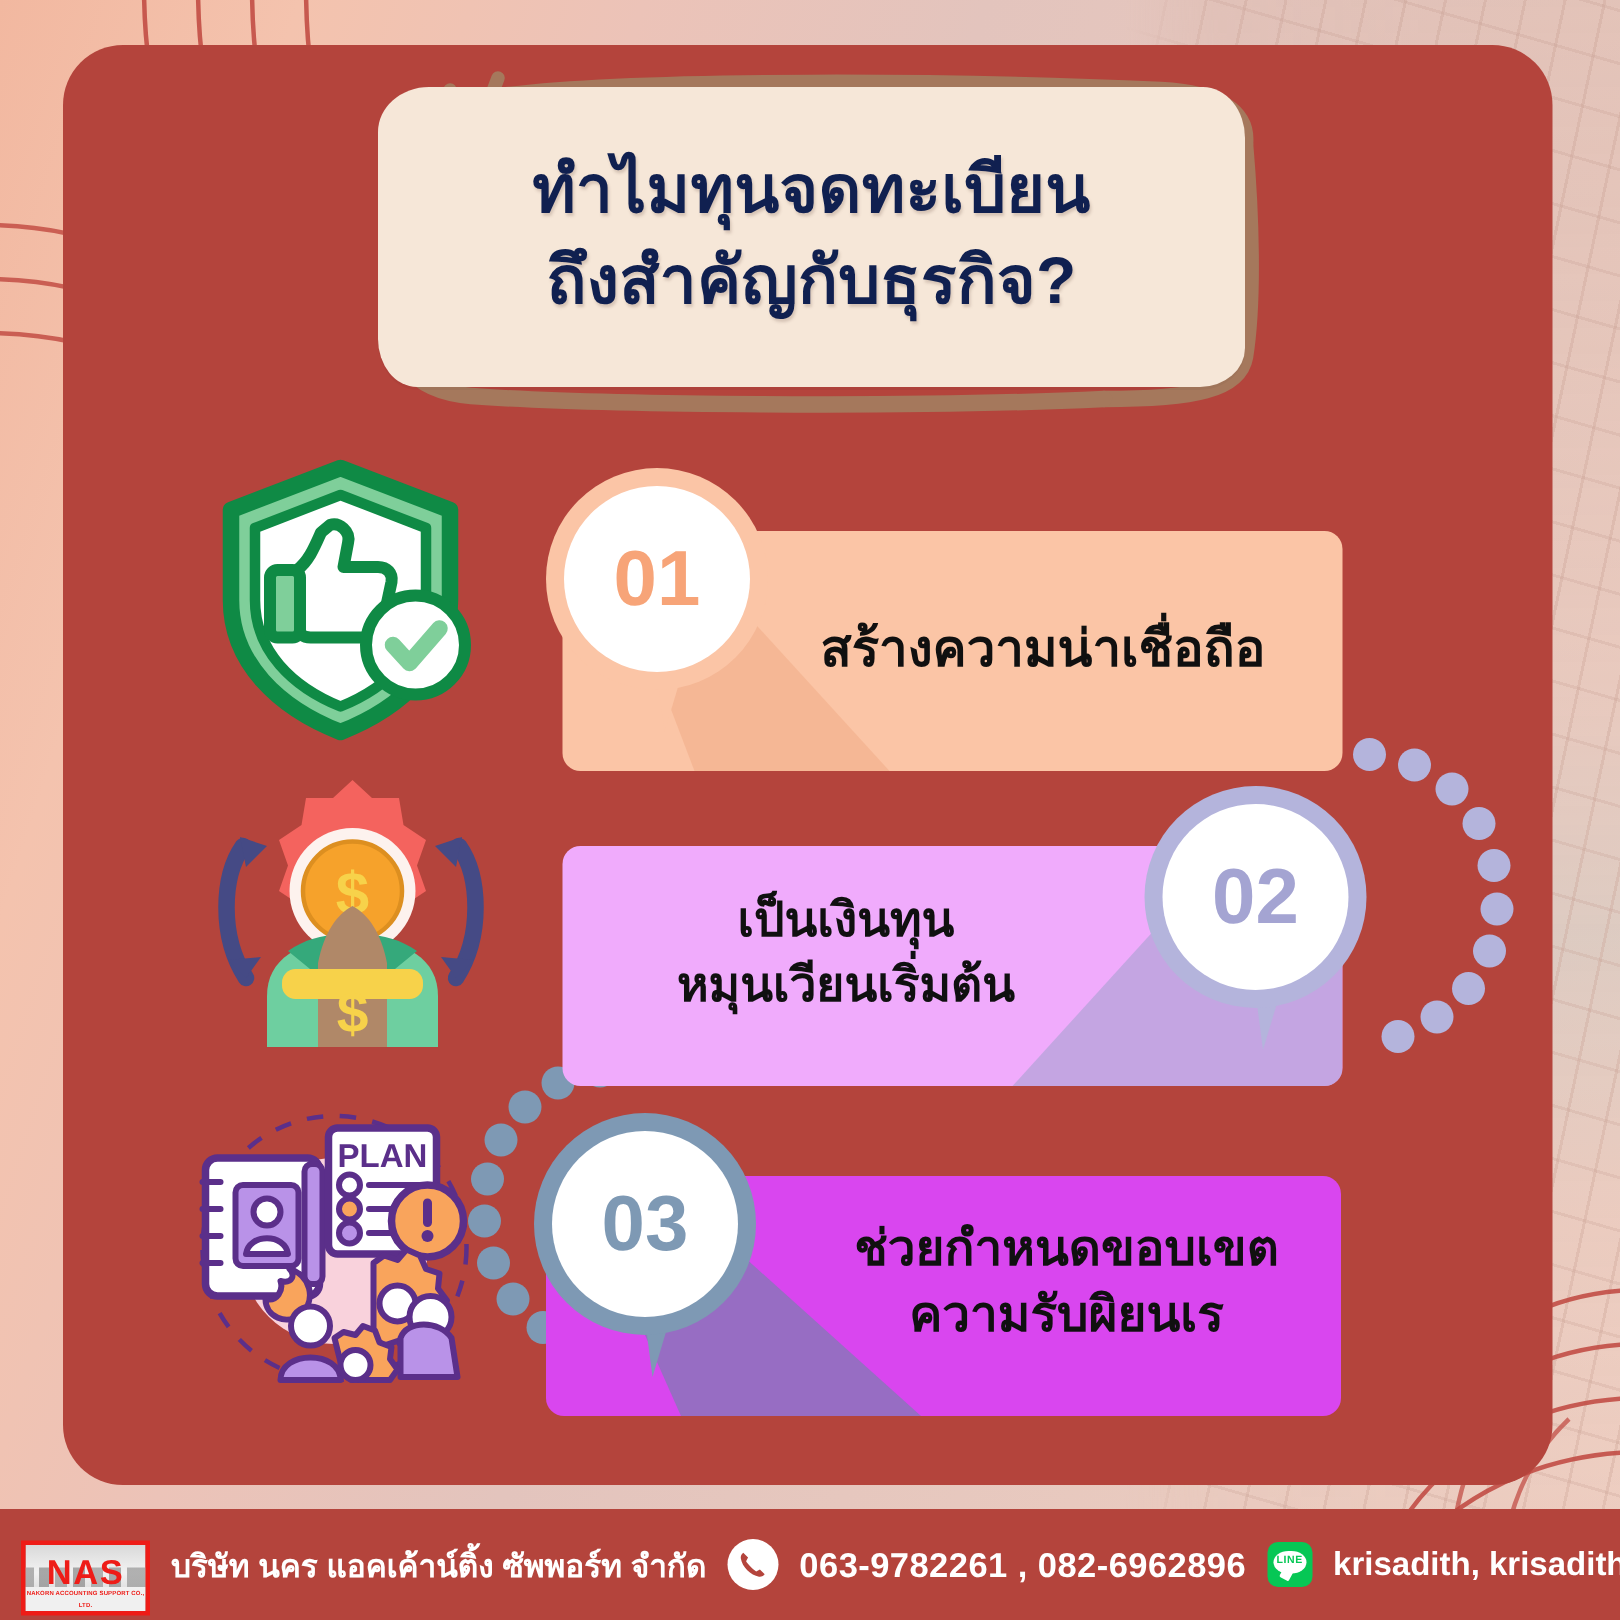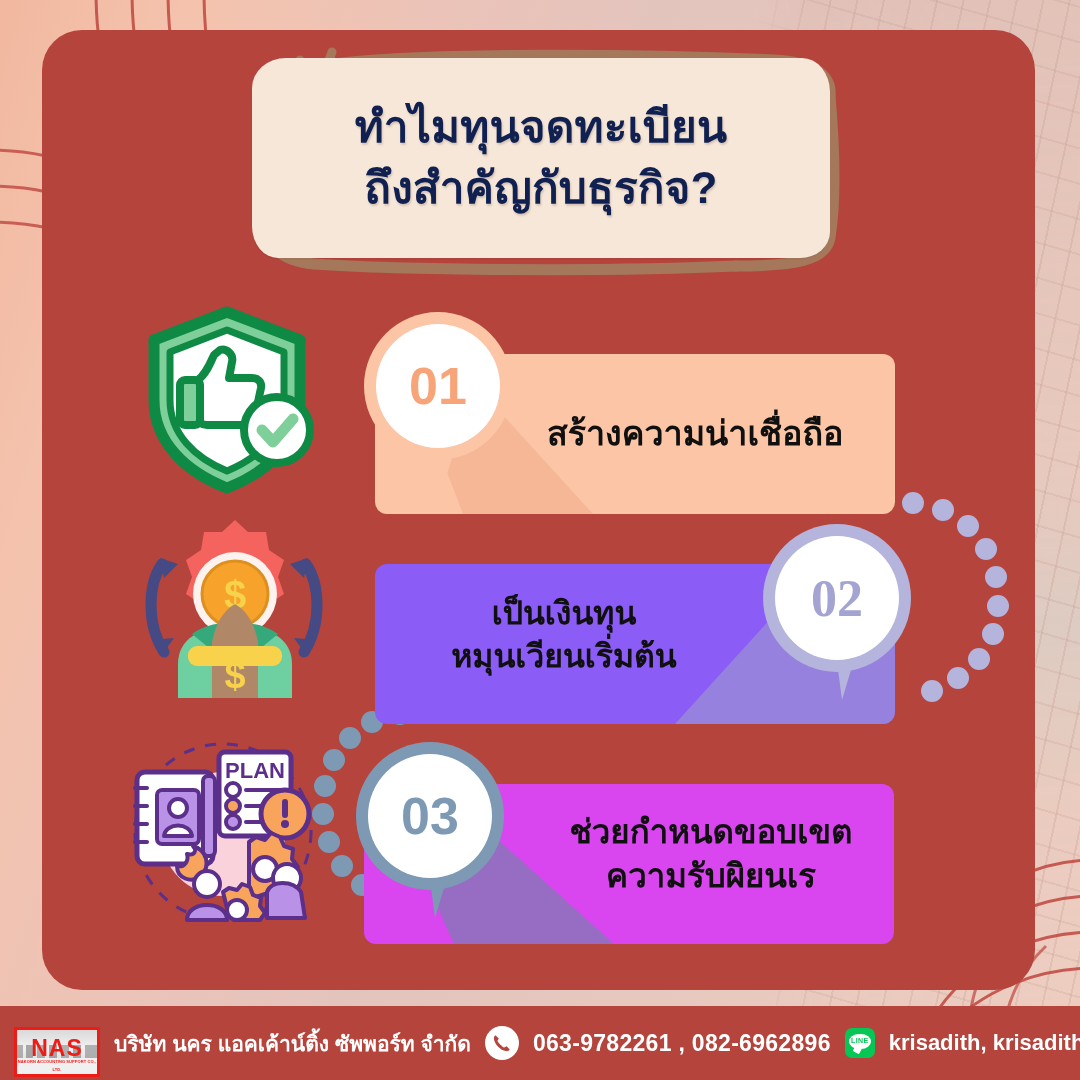--- a/index.html
+++ b/index.html
@@ -79,21 +79,21 @@
 
   
   #row1{left:0;top:300px;width:1080px;height:200px;}
   #row1 .icon-box{left:122px;top:0;}
   #row1 .card{left:375px;top:12px;width:520px;height:160px;background:#fbc5a6;}
   #row1 .card .label{padding-left:172px;padding-right:20px;font-size:34px;}
 
   
   #row2{left:0;top:512px;width:1080px;height:200px;}
   #row2 .icon-box{left:130px;top:0;}
-  #row2 .card{left:375px;top:10px;width:520px;height:160px;background:#8b5cf6;}
+  #row2 .card{left:375px;top:10px;width:520px;height:160px;background:#f0abfc;}
   #row2 .card .label{padding-left:38px;padding-right:180px;font-size:32px;display:block;padding-top:28px;text-align:center;}
 
   
   #row3{left:0;top:728px;width:956px;height:210px;}
   #row3 .icon-box{left:115px;top:4px;}
   #row3 .card{left:364px;top:14px;width:530px;height:160px;background:#d946ef;}
   #row3 .card .label{padding-left:180px;padding-right:16px;font-size:33px;display:block;padding-top:26px;text-align:center;}
 
   .dots{position:absolute;left:0;top:0;width:1080px;height:1080px;pointer-events:none;}
 
@@ -325,21 +325,21 @@
         <svg width="520" height="160" viewBox="0 0 520 160" fill="none">
           <path d="M448 0 L520 60 L520 160 L300 160 L420 28 Z" fill="#a0a0cc" opacity=".55"></path>
         </svg>
       </div>
       <div class="label">
         <div>เป็นเงินทุน</div>
         <div>หมุนเวียนเริ่มต้น</div>
       </div>
     </div>
 
-    <div class="badge" style="left:762px;top:0px;width:150px;height:195px;font-family:Liberation Serif, serif;">
+    <div class="badge" style="left:762px;top:0px;width:150px;height:195px;">
       <svg width="150" height="195" viewBox="0 0 150 195" fill="none">
         <path d="M75 150 L95 138 L80 188 Z" fill="#b4b4dc"></path>
         <circle cx="75" cy="86" r="74" fill="#b4b4dc"></circle>
         <circle cx="75" cy="86" r="62" fill="#ffffff"></circle>
       </svg>
       <div style="position:absolute;left:13px;top:24px;width:124px;height:124px;display:flex;align-items:center;justify-content:center;color:#a4a4d2;font-weight:bold;font-size:52px;">02</div>
     </div>
   </div>
 
   <div class="row" id="row3">

